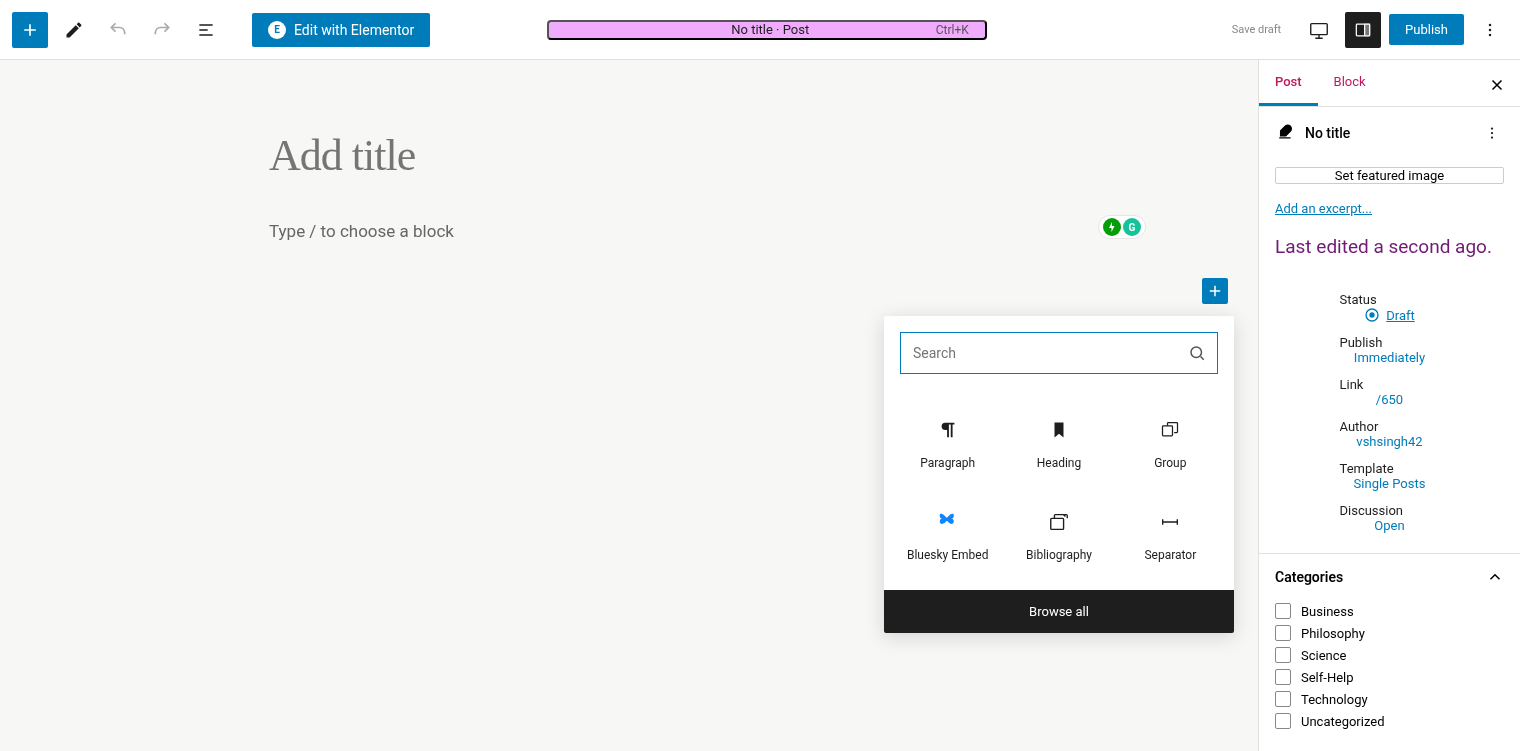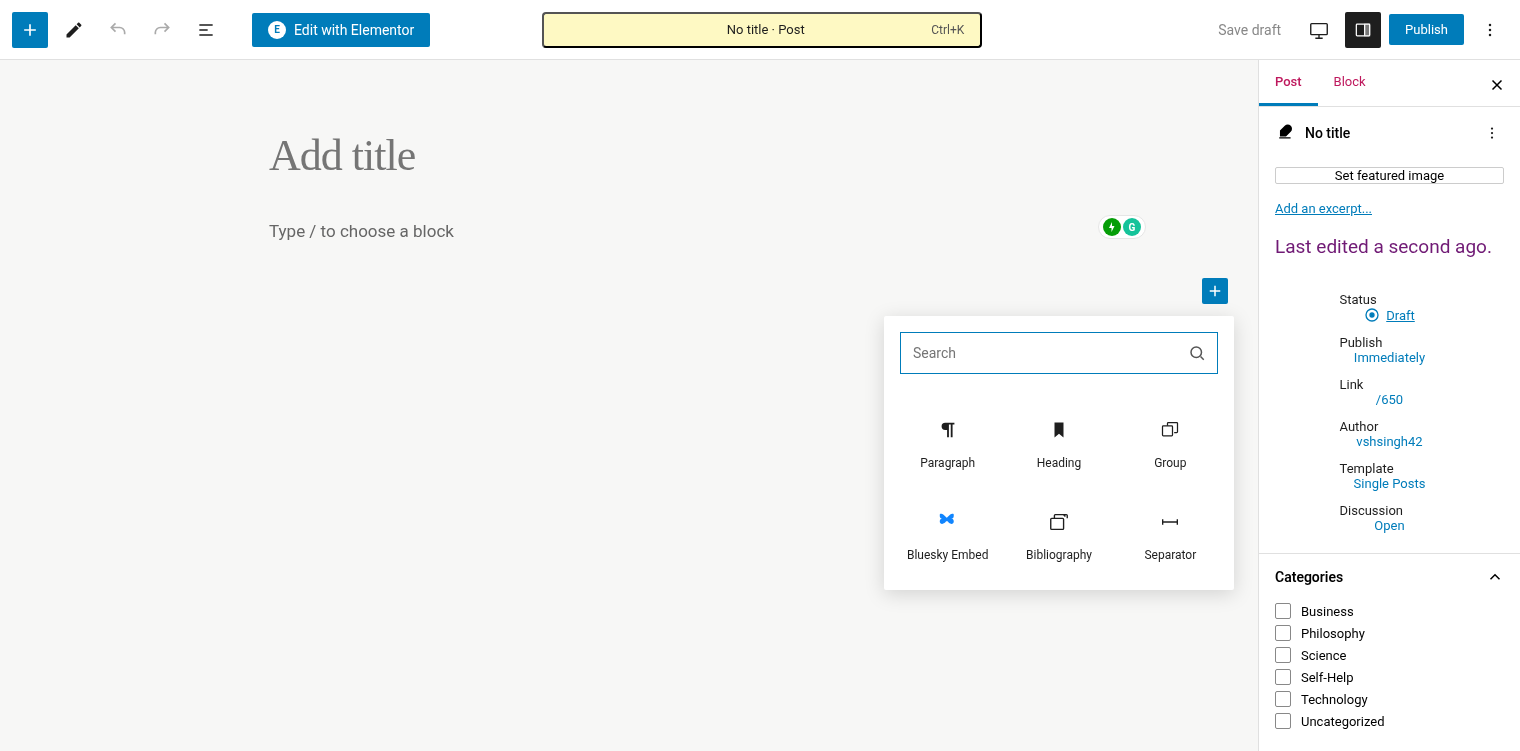--- a/index.html
+++ b/index.html
@@ -7,26 +7,26 @@
 
 
 .top-toolbar { height: 60px; background: #fff; border-bottom: 1px solid #e0e0e0; display: flex; align-items: center; padding: 0 12px; }
 .tb-left { display: flex; align-items: center; gap: 8px; }
 .icon-btn { width: 36px; height: 36px; display: flex; align-items: center; justify-content: center; border: none; background: transparent; cursor: pointer; border-radius: 2px; color: #1e1e1e; }
 .icon-btn.blue { background: #007cba; color: #fff; }
 .icon-btn.dark { background: #1e1e1e; color: #fff; }
 .elementor-btn { background: #007cba; color: #fff; border: none; padding: 8px 16px; display: flex; align-items: center; gap: 8px; border-radius: 2px; cursor: pointer; font-size: 14px; margin-left: 20px;}
 .elementor-icon { display: inline-flex; width: 18px; height: 18px; background: #fff; border-radius: 50%; align-items: center; justify-content: center; color: #007cba; font-weight: bold; font-size: 10px; }
 
-.command-center { flex: 0 0 auto; margin: 0 auto; background: #fef9c3; border-radius: 4px; height: 36px; width: 440px; display: flex; align-items: center; padding: 0 16px; justify-content: space-between; color: #1e1e1e; font-size: 13px; }
+.command-center { flex: 0 0 auto; margin: 0 auto; background: #f0abfc; border-radius: 4px; height: 20px; width: 440px; display: flex; align-items: center; padding: 0 16px; justify-content: space-between; color: #1e1e1e; font-size: 13px; }
 .command-title { flex: 1; text-align: center; }
 .command-shortcut { color: #555; font-size: 12px; }
 
 .tb-right { display: flex; align-items: center; gap: 8px; margin-left: auto; }
-.save-draft { color: #888; background: none; border: none; font-size: 14px; padding: 8px 12px; cursor: pointer; }
+.save-draft { color: #888; background: none; border: none; font-size: 11px; padding: 8px 12px; cursor: pointer; }
 .publish-btn { background: #007cba; color: #fff; border: none; padding: 8px 16px; border-radius: 2px; font-size: 13px; cursor: pointer; }
 
 
 .main-area { display: flex; height: calc(100% - 60px); }
 .editor-canvas { flex: 1; background: #f7f7f6; position: relative; overflow: hidden; }
 .sidebar { width: 262px; background: #fff; border-left: 1px solid #e0e0e0; overflow-y: auto; }
 
 
 .canvas-content { max-width: 720px; margin: 0 auto; padding-top: 70px; }
 .title-input { font-size: 44px; font-weight: 400; color: #666; border: none; background: transparent; width: 100%; font-family: Georgia, serif; letter-spacing: -1px; }
@@ -219,20 +219,21 @@
         </div>
         <div class="block-item">
           <span class="block-icon">
               <svg width="22" height="22" viewBox="0 0 24 24" fill="none" stroke="currentColor" stroke-width="1.5">
                 <path d="M4 12h16M4 9v6M20 9v6"></path>
               </svg>
             </span>
           <span>Separator</span>
         </div>
       </div>
+      <div class="browse-all">Browse all</div>
     </div>
   </div>
 
   <div class="sidebar">
     <div class="sidebar-tabs">
       <div class="sidebar-tab active">Post</div>
       <div class="sidebar-tab">Block</div>
       <button class="close-sidebar">
         <svg width="18" height="18" viewBox="0 0 24 24" fill="none" stroke="currentColor" stroke-width="2">
             <path d="M6 6l12 12M6 18L18 6"></path>

